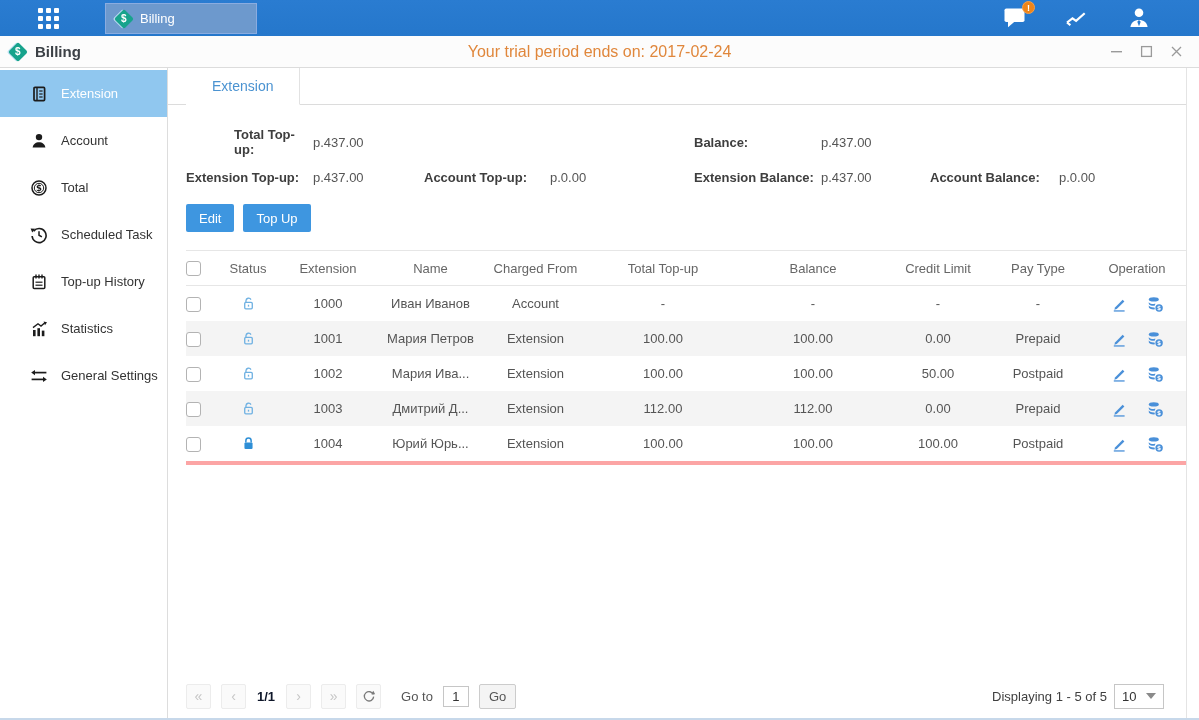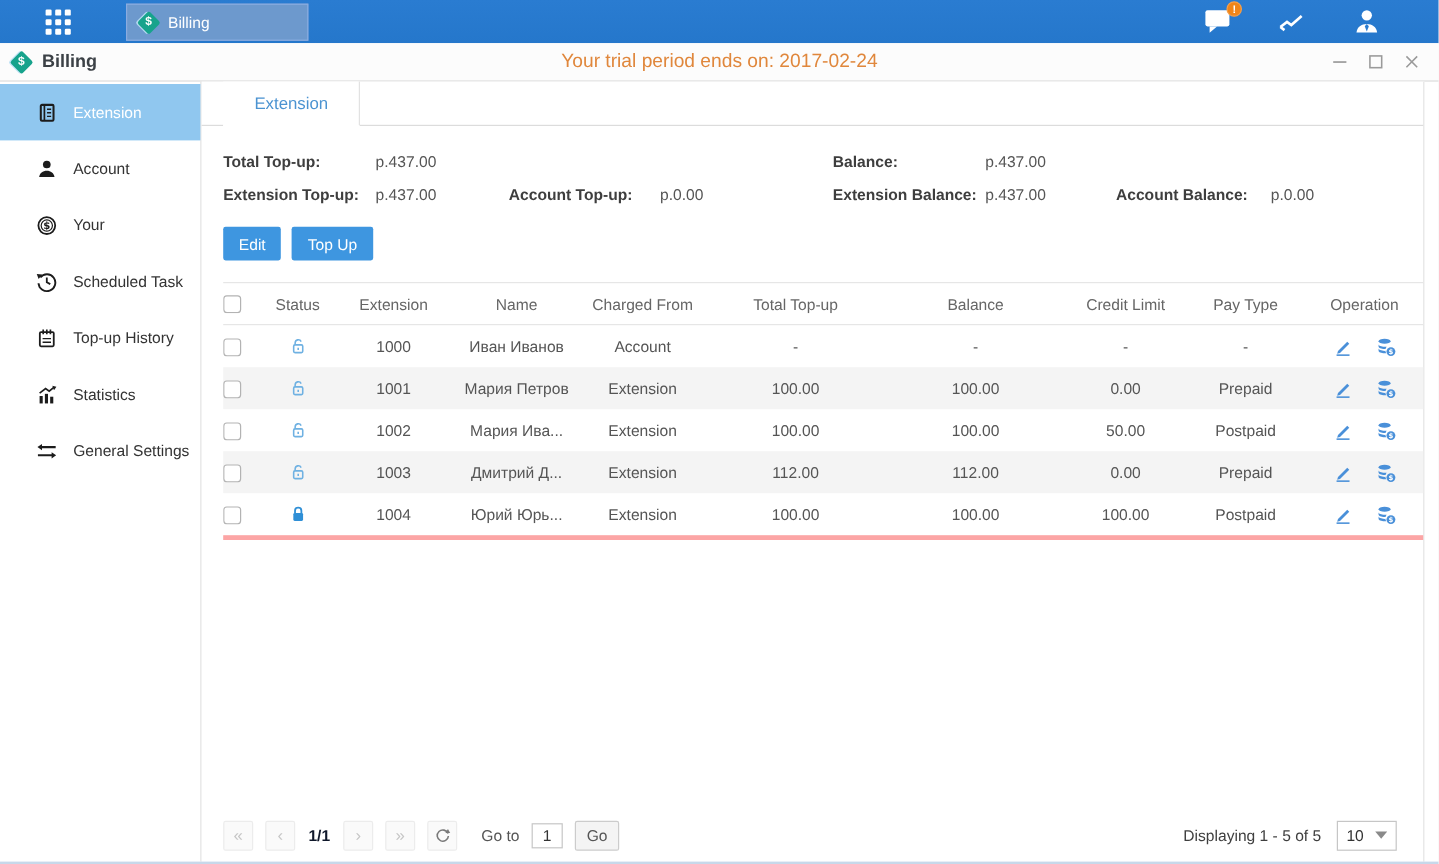--- a/index.html
+++ b/index.html
@@ -96,21 +96,21 @@
             color:#c6c6c6; font-size:14px; display:flex; align-items:center; justify-content:center;
             cursor:pointer; }
   .pg-btn.refresh { color:#7a7a7a; }
   .pg-btn.refresh svg { width:14px; height:14px; }
   .page-ind { color:#0f172a; margin:0 1px;font-weight:bold; }
   .goto-label { margin-left:10px; color:#555; }
   .goto-input { width:26px; height:21px; border:1px solid #c6c6c6; text-align:center; font-size:13px;
                 color:#333; font-family:"Liberation Sans","DejaVu Sans",sans-serif; }
   .go-btn { height:25px; padding:0 9px; background:#f4f4f4; border:1px solid #ccc; border-radius:2px;
             font-size:13px; color:#555; cursor:pointer; font-family:"Liberation Sans","DejaVu Sans",sans-serif; }
-  .display-group { display:flex; align-items:center; gap:13px; }
+  .display-group { display:flex; align-items:center; gap:7px; }
   .displaying { color:#3f3f3f; }
   .page-size { width:50px; height:25px; border:1px solid #c6c6c6; background:#fff; color:#333;
                display:flex; align-items:center; justify-content:space-between; padding:0 7px; cursor:pointer; }
   .caret { width:0; height:0; border-left:5px solid transparent; border-right:5px solid transparent;
            border-top:6px solid #8a8a8a; }
 
   .bottom-strip { position:absolute; bottom:0; left:0; right:0; height:2px; background:#c7d8ea; }
 </style>
 </head>
 <body>
@@ -210,21 +210,21 @@
     <span class="side-label">Account</span>
   </div>
         <div class="side-item">
     <span class="side-icon">
             <svg viewBox="0 0 18 18">
               <circle cx="9" cy="9" r="7" fill="none" stroke="currentColor" stroke-width="1.5"></circle>
               <circle cx="9" cy="9" r="4.7" fill="none" stroke="currentColor" stroke-width="1"></circle>
               <text x="9" y="12" text-anchor="middle" font-size="8.5" font-weight="bold" fill="currentColor" font-family="DejaVu Sans, sans-serif">$</text>
             </svg>
           </span>
-    <span class="side-label">Your</span>
+    <span class="side-label">Total</span>
   </div>
         <div class="side-item">
     <span class="side-icon">
             <svg viewBox="0 0 18 18">
               <path d="M3.6 5.2A7 7 0 1 1 2.1 10" fill="none" stroke="currentColor" stroke-width="1.6"></path>
               <polygon points="0.6,2.4 5.2,2.8 2.2,6.6" fill="currentColor"></polygon>
               <path d="M9 5.2V9.2l2.9 1.6" fill="none" stroke="currentColor" stroke-width="1.5"></path>
             </svg>
           </span>
     <span class="side-label">Scheduled Task</span>
@@ -266,21 +266,21 @@
     <span class="side-label">General Settings</span>
   </div>
       </div>
 
     <div class="content">
       <div class="tabbar">
         <div class="tab">Extension</div>
       </div>
 
       <div class="summary" id="summary">
-          <span class="sum-label" style="grid-area: 1 / 1;">Total Top-up:</span>
+          <span class="sum-label" style="grid-area: 1 / 1; margin-left: 48px;">Total Top-up:</span>
           <span class="sum-value" style="grid-area: 1 / 2;">p.437.00</span>
           <span class="sum-label" style="grid-area: 1 / 5;">Balance:</span>
           <span class="sum-value" style="grid-area: 1 / 6;">p.437.00</span>
           <span class="sum-label" style="grid-area: 2 / 1;">Extension Top-up:</span>
           <span class="sum-value" style="grid-area: 2 / 2;">p.437.00</span>
           <span class="sum-label" style="grid-area: 2 / 3;">Account Top-up:</span>
           <span class="sum-value" style="grid-area: 2 / 4;">p.0.00</span>
           <span class="sum-label" style="grid-area: 2 / 5;">Extension Balance:</span>
           <span class="sum-value" style="grid-area: 2 / 6;">p.437.00</span>
           <span class="sum-label" style="grid-area: 2 / 7;">Account Balance:</span>

